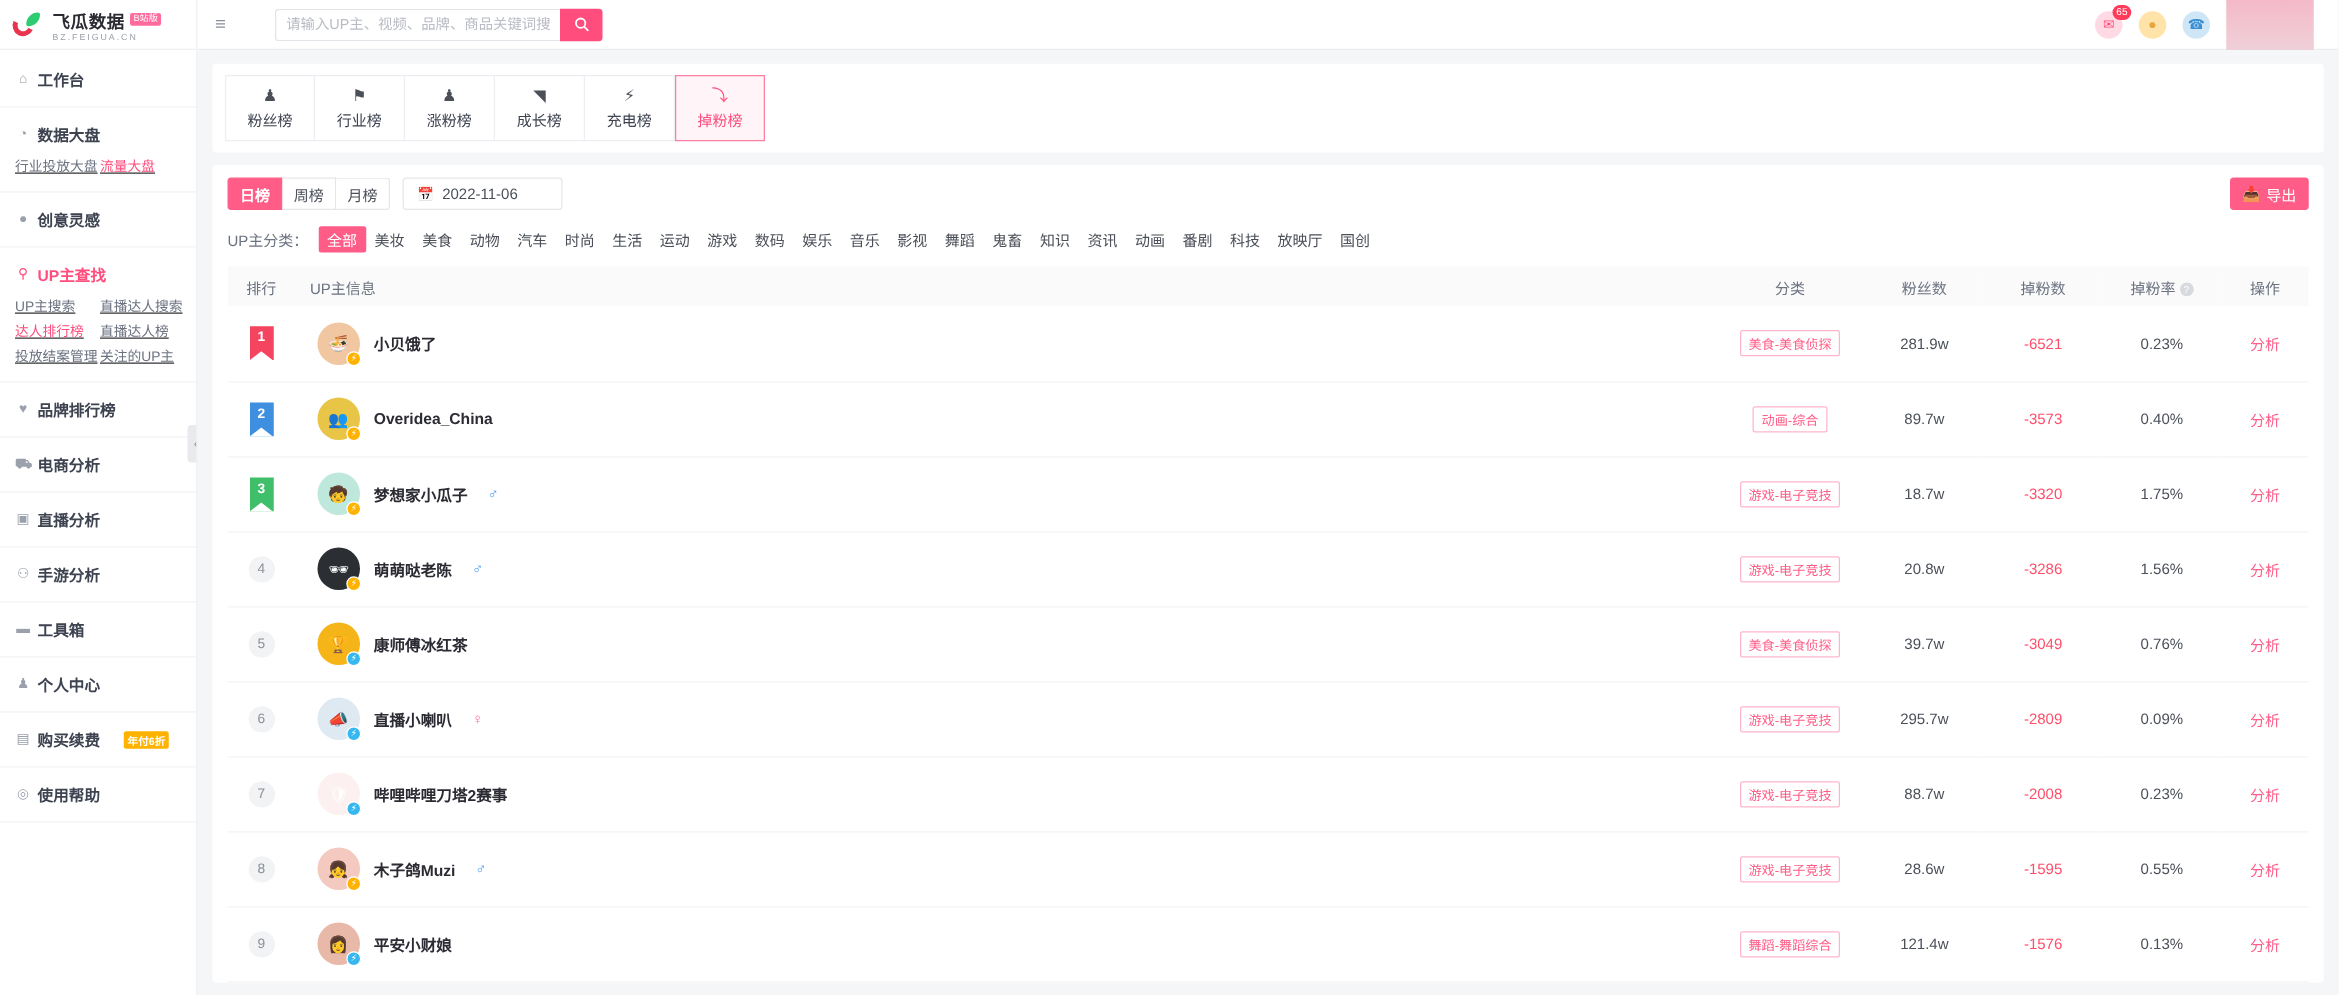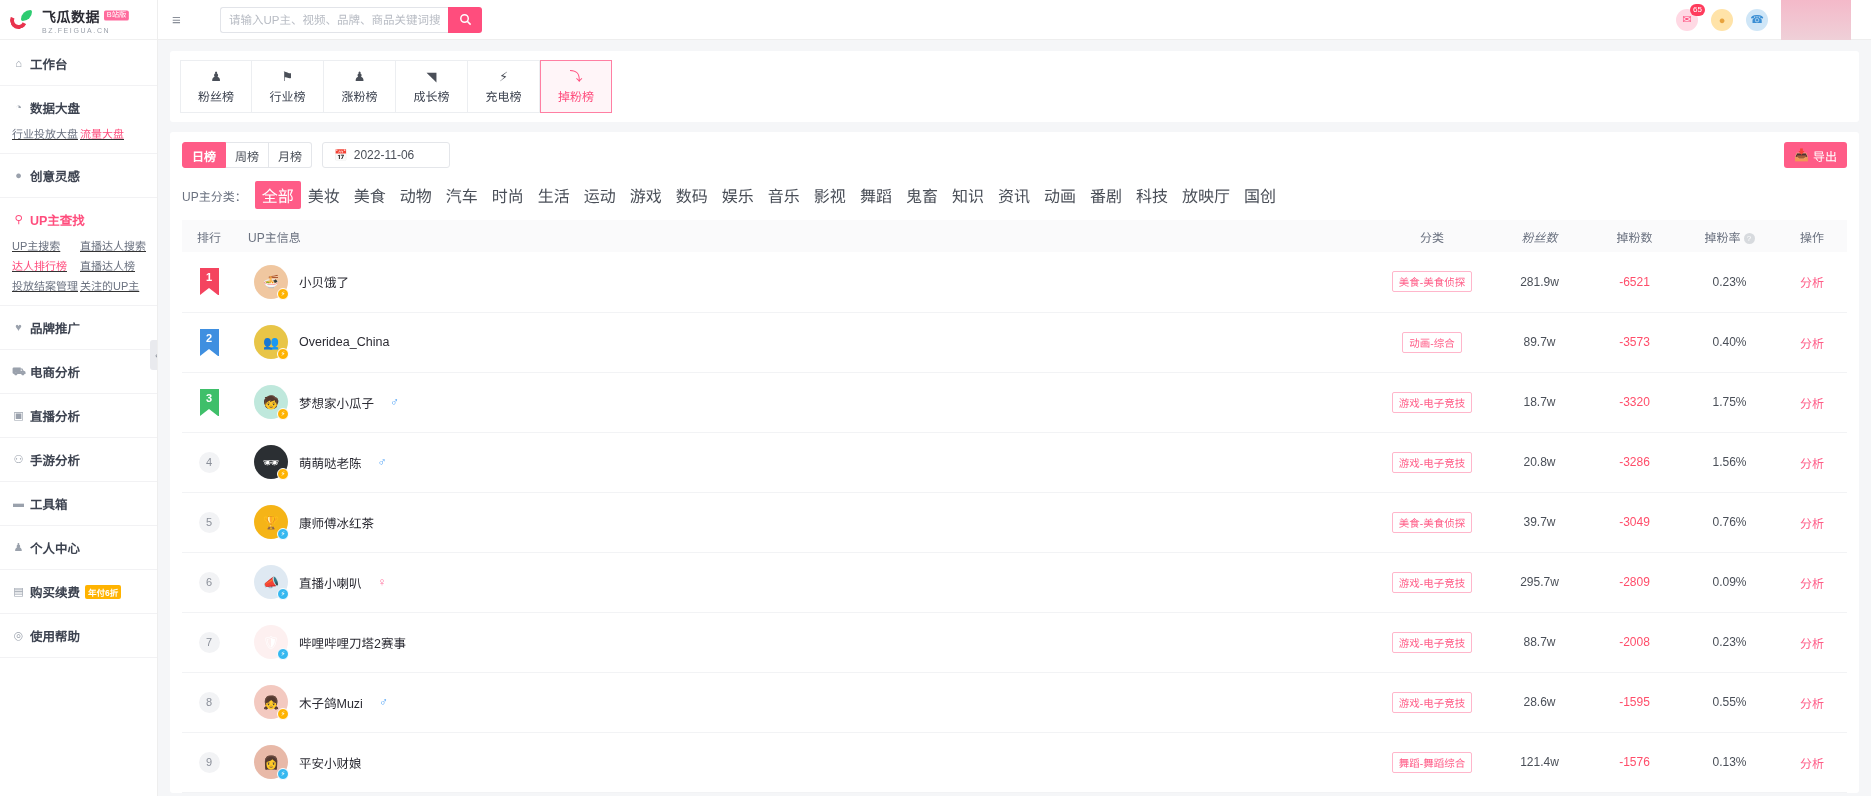--- a/index.html
+++ b/index.html
@@ -66,21 +66,21 @@
                    text-align: center; line-height: 13px; font-size: 11px; color: #9aa1ac; }
   .nav-head.active .ico { color: #ff4d7d; }
   .sub-grid { display: flex; flex-wrap: wrap; padding: 2px 0 2px 12px; text-decoration: underline; }
   .sub-item {
     width: 68px; font-size: 11px; color: #6b7280; line-height: 20px;
     cursor: pointer; white-space: nowrap;
   }
   .sub-item.hot { color: #ff4d7d; }
   .purchase-badge {
     font-size: 8.5px; color: #fff; background: #ffb300; border-radius: 2px;
-    padding: 1px 3px; margin-left: 0; vertical-align: 1px;
+    padding: 1px 3px; margin-left: 14px; vertical-align: 1px;
   }
   .collapse-handle {
     position: absolute; right: -9px; top: 340px;
     width: 16px; height: 30px; background: #e9eaee; color: #8a8f99;
     border-radius: 3px 0 0 3px; font-size: 11px;
     display: flex; align-items: center; justify-content: center; cursor: pointer;
     z-index: 6;
   }
 
   
@@ -165,21 +165,21 @@
   .date-val { font-size: 12px; color: #4a4f58; }
   .export-btn {
     position: absolute; right: 0; top: 0; height: 26px; background: #ff5c87;
     border: none; border-radius: 3px; color: #fff; font-size: 12px; cursor: pointer;
     display: flex; align-items: center; gap: 4px; padding: 0 10px; font-family: inherit;
   }
 
   .cat-row { display: flex; align-items: center; flex-wrap: nowrap; margin-top: 13px; padding-bottom: 11px; }
   .cat-label { font-size: 12px; color: #6b7280; margin-right: 8px; white-space: nowrap; }
   .cat {
-    font-size: 16px; color: #4a4f58; padding: 2px 7px; cursor: pointer;
+    font-size: 12px; color: #4a4f58; padding: 2px 7px; cursor: pointer;
     white-space: nowrap; border-radius: 2px;
   }
   .cat.active { background: #ff5c87; color: #fff; }
 
   
   .table { width: 100%; border-collapse: collapse; table-layout: fixed; }
   .table thead th {
     background: #fafafb; font-size: 12px; color: #6b7280; font-weight: normal;
     height: 32px; text-align: left; padding: 0 6px;
   }
@@ -221,21 +221,21 @@
     display: flex; align-items: center; justify-content: center;
     font-size: 13px; color: #fff;
   }
   .v-badge {
     position: absolute; right: -1px; bottom: -1px; width: 12px; height: 12px;
     border-radius: 50%; border: 1.5px solid #fff; font-size: 7px; color: #fff;
     display: flex; align-items: center; justify-content: center; font-weight: bold;
   }
   .v-gold { background: #ffb300; }
   .v-blue { background: #35b8f0; }
-  .up-name { font-size: 12.5px; color: #2b2b33; font-weight: normal; }
+  .up-name { font-size: 12.5px; color: #2b2b33; font-weight: bold; }
   .gender { font-size: 12px; margin-left: 5px; }
   .g-male { color: #4a9ff5; }
   .g-female { color: #ff6f9c; }
 
   .cat-tag {
     display: inline-block; font-size: 10.5px; color: #ff5c87;
     border: 1px solid #ffb6cb; border-radius: 2px; padding: 2px 6px;
     white-space: nowrap;
   }
   .drop-val { color: #ff4d6a; }
@@ -300,21 +300,21 @@
             <div class="sub-item">直播达人搜索</div>
             <div class="sub-item hot">达人排行榜</div>
             <div class="sub-item">直播达人榜</div>
             <div class="sub-item">投放结案管理</div>
             <div class="sub-item">关注的UP主</div>
           </div>
         </div>
         <div class="nav-section">
           <div class="nav-head">
             <span class="ico">♥</span>
-            <span>品牌推广</span>
+            <span>品牌排行榜</span>
           </div>
         </div>
         <div class="nav-section">
           <div class="nav-head">
             <span class="ico">⛟</span>
             <span>电商分析</span>
           </div>
         </div>
         <div class="nav-section">
           <div class="nav-head">
@@ -457,21 +457,21 @@
             </div>
         </div>
 
         <div class="table-wrap">
           <table class="table">
             <thead>
               <tr>
                 <th class="c-rank">排行</th>
                 <th class="c-info" style="padding-left:12px;">UP主信息</th>
                 <th class="c-cat" style="text-align:center;">分类</th>
-                <th class="c-fans" style="text-align:center;font-style:italic;">粉丝数</th>
+                <th class="c-fans" style="text-align:center;">粉丝数</th>
                 <th class="c-drop" style="text-align:center;">掉粉数</th>
                 <th class="c-rate" style="text-align:center;">
                   <span>掉粉率</span><span class="help-ico">?</span>
                 </th>
                 <th class="c-act" style="text-align:center;">操作</th>
               </tr>
             </thead>
             <tbody id="tbody">
                 <tr>
                   <td class="c-rank">

